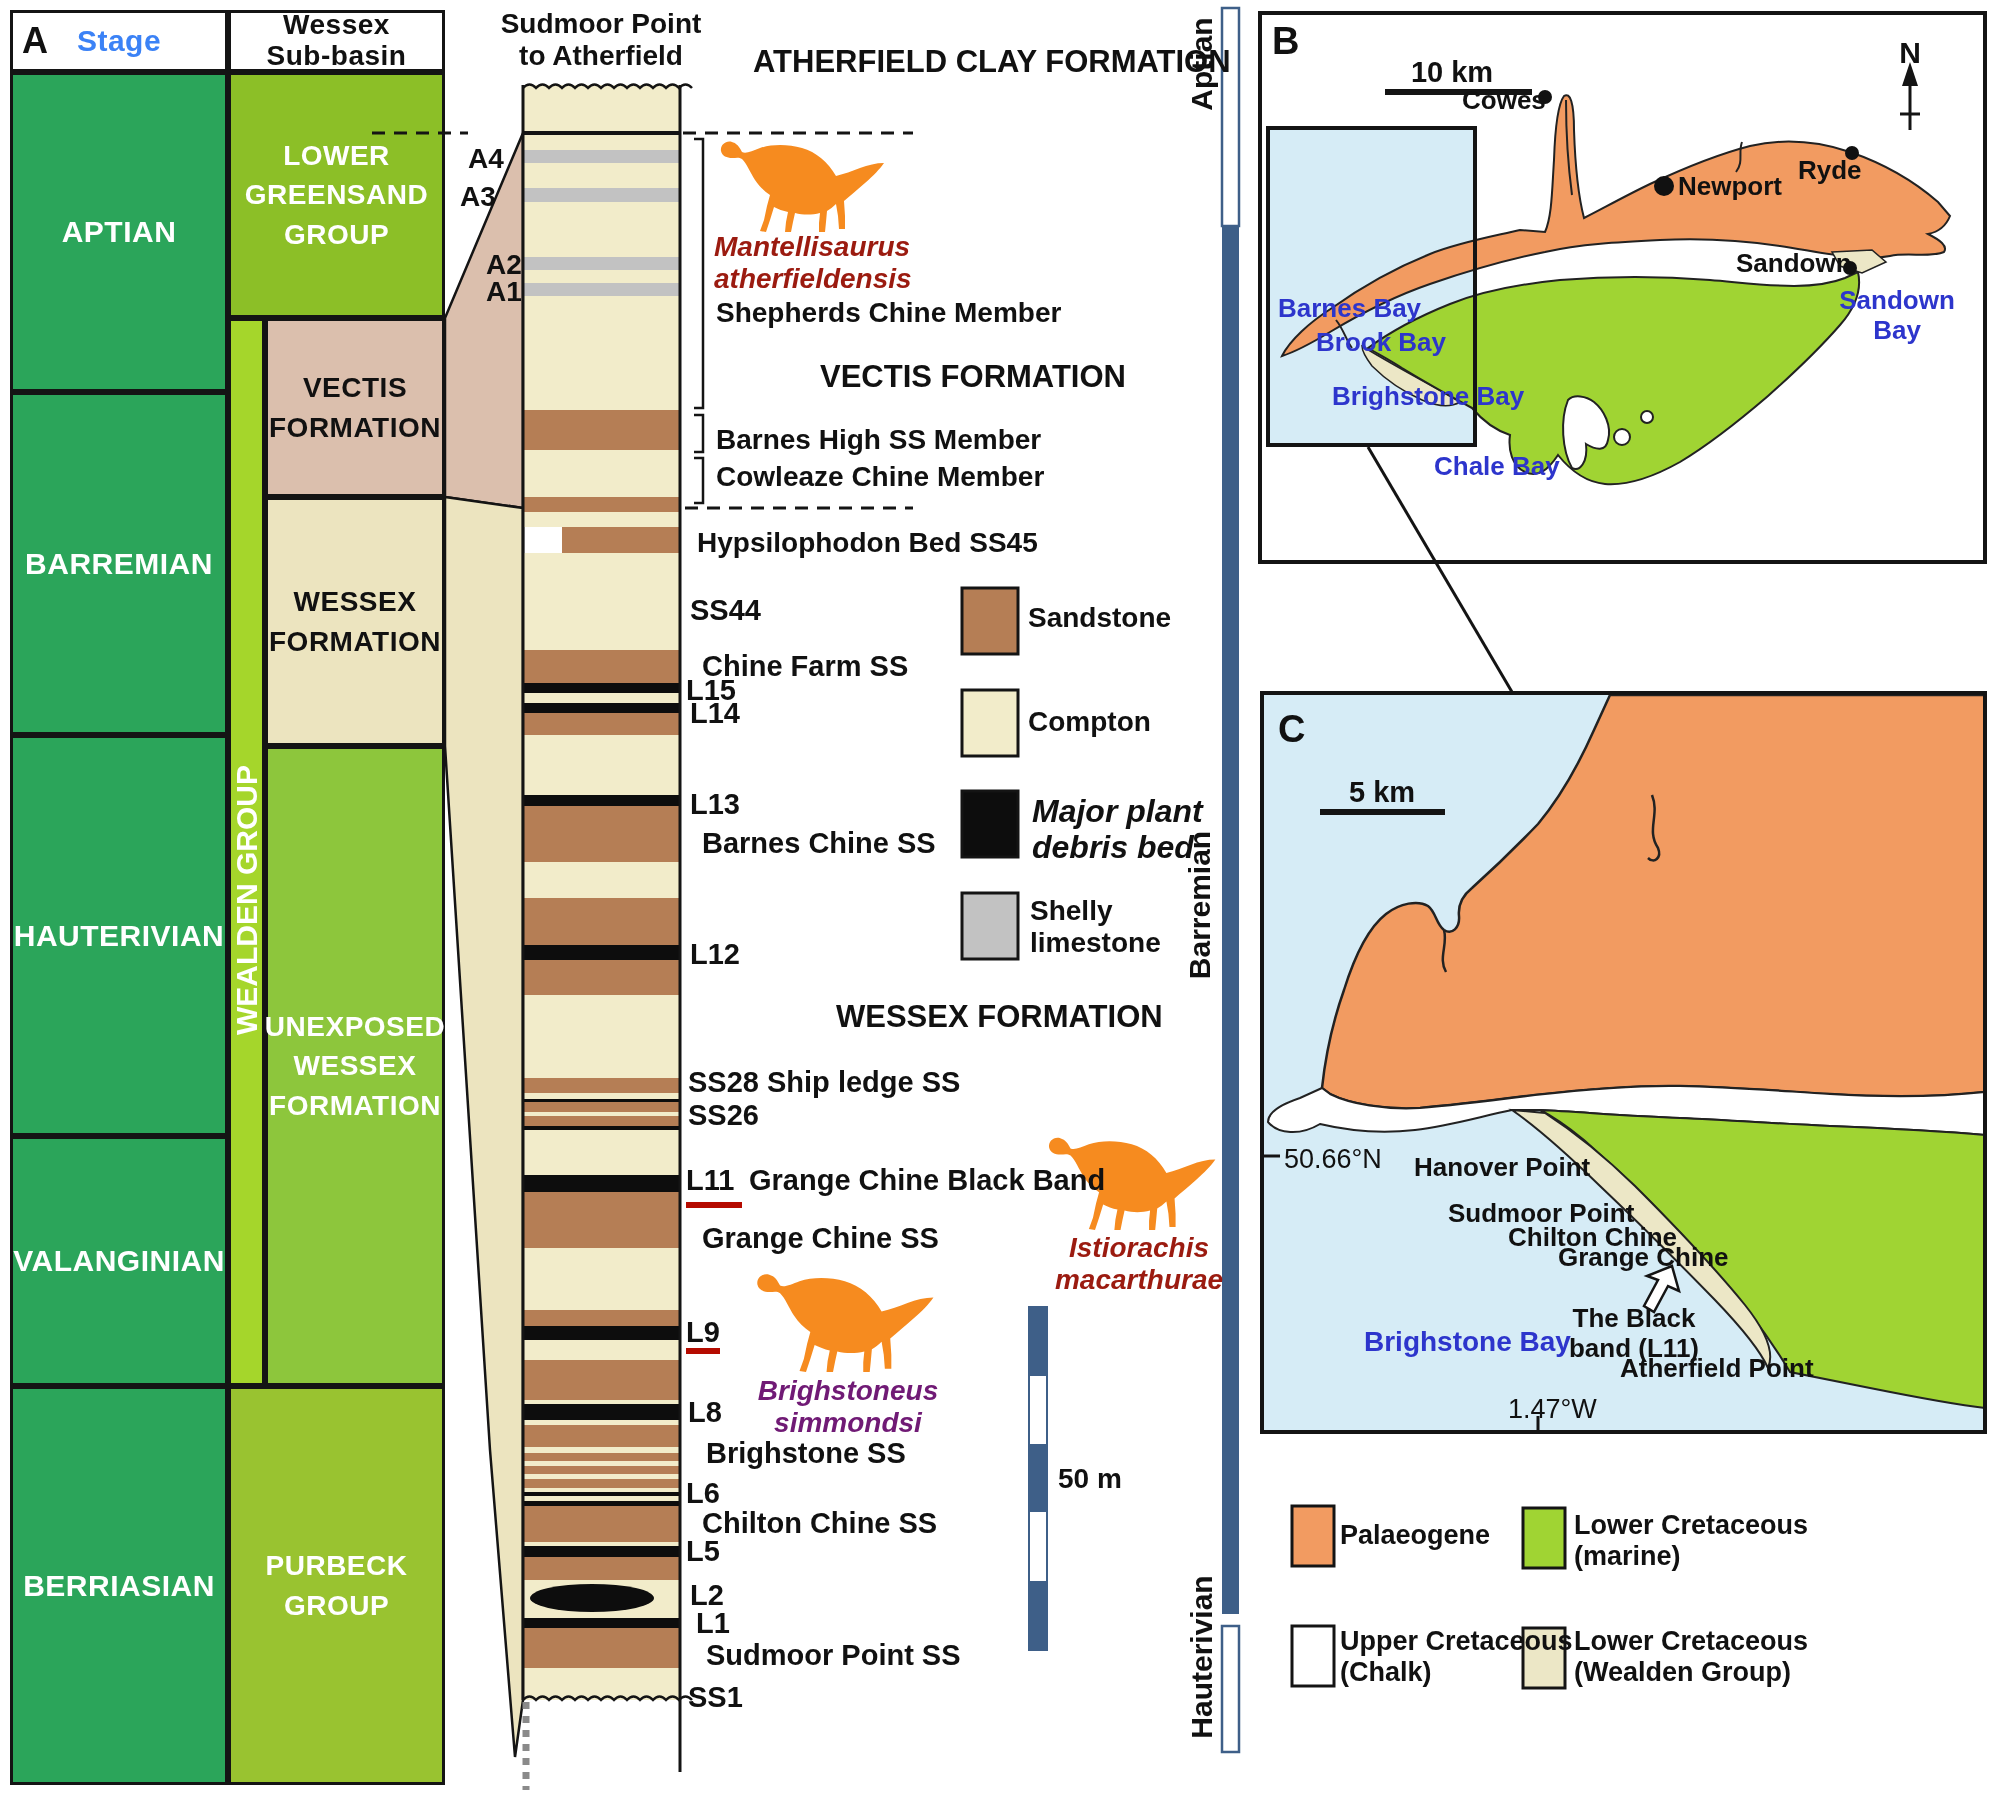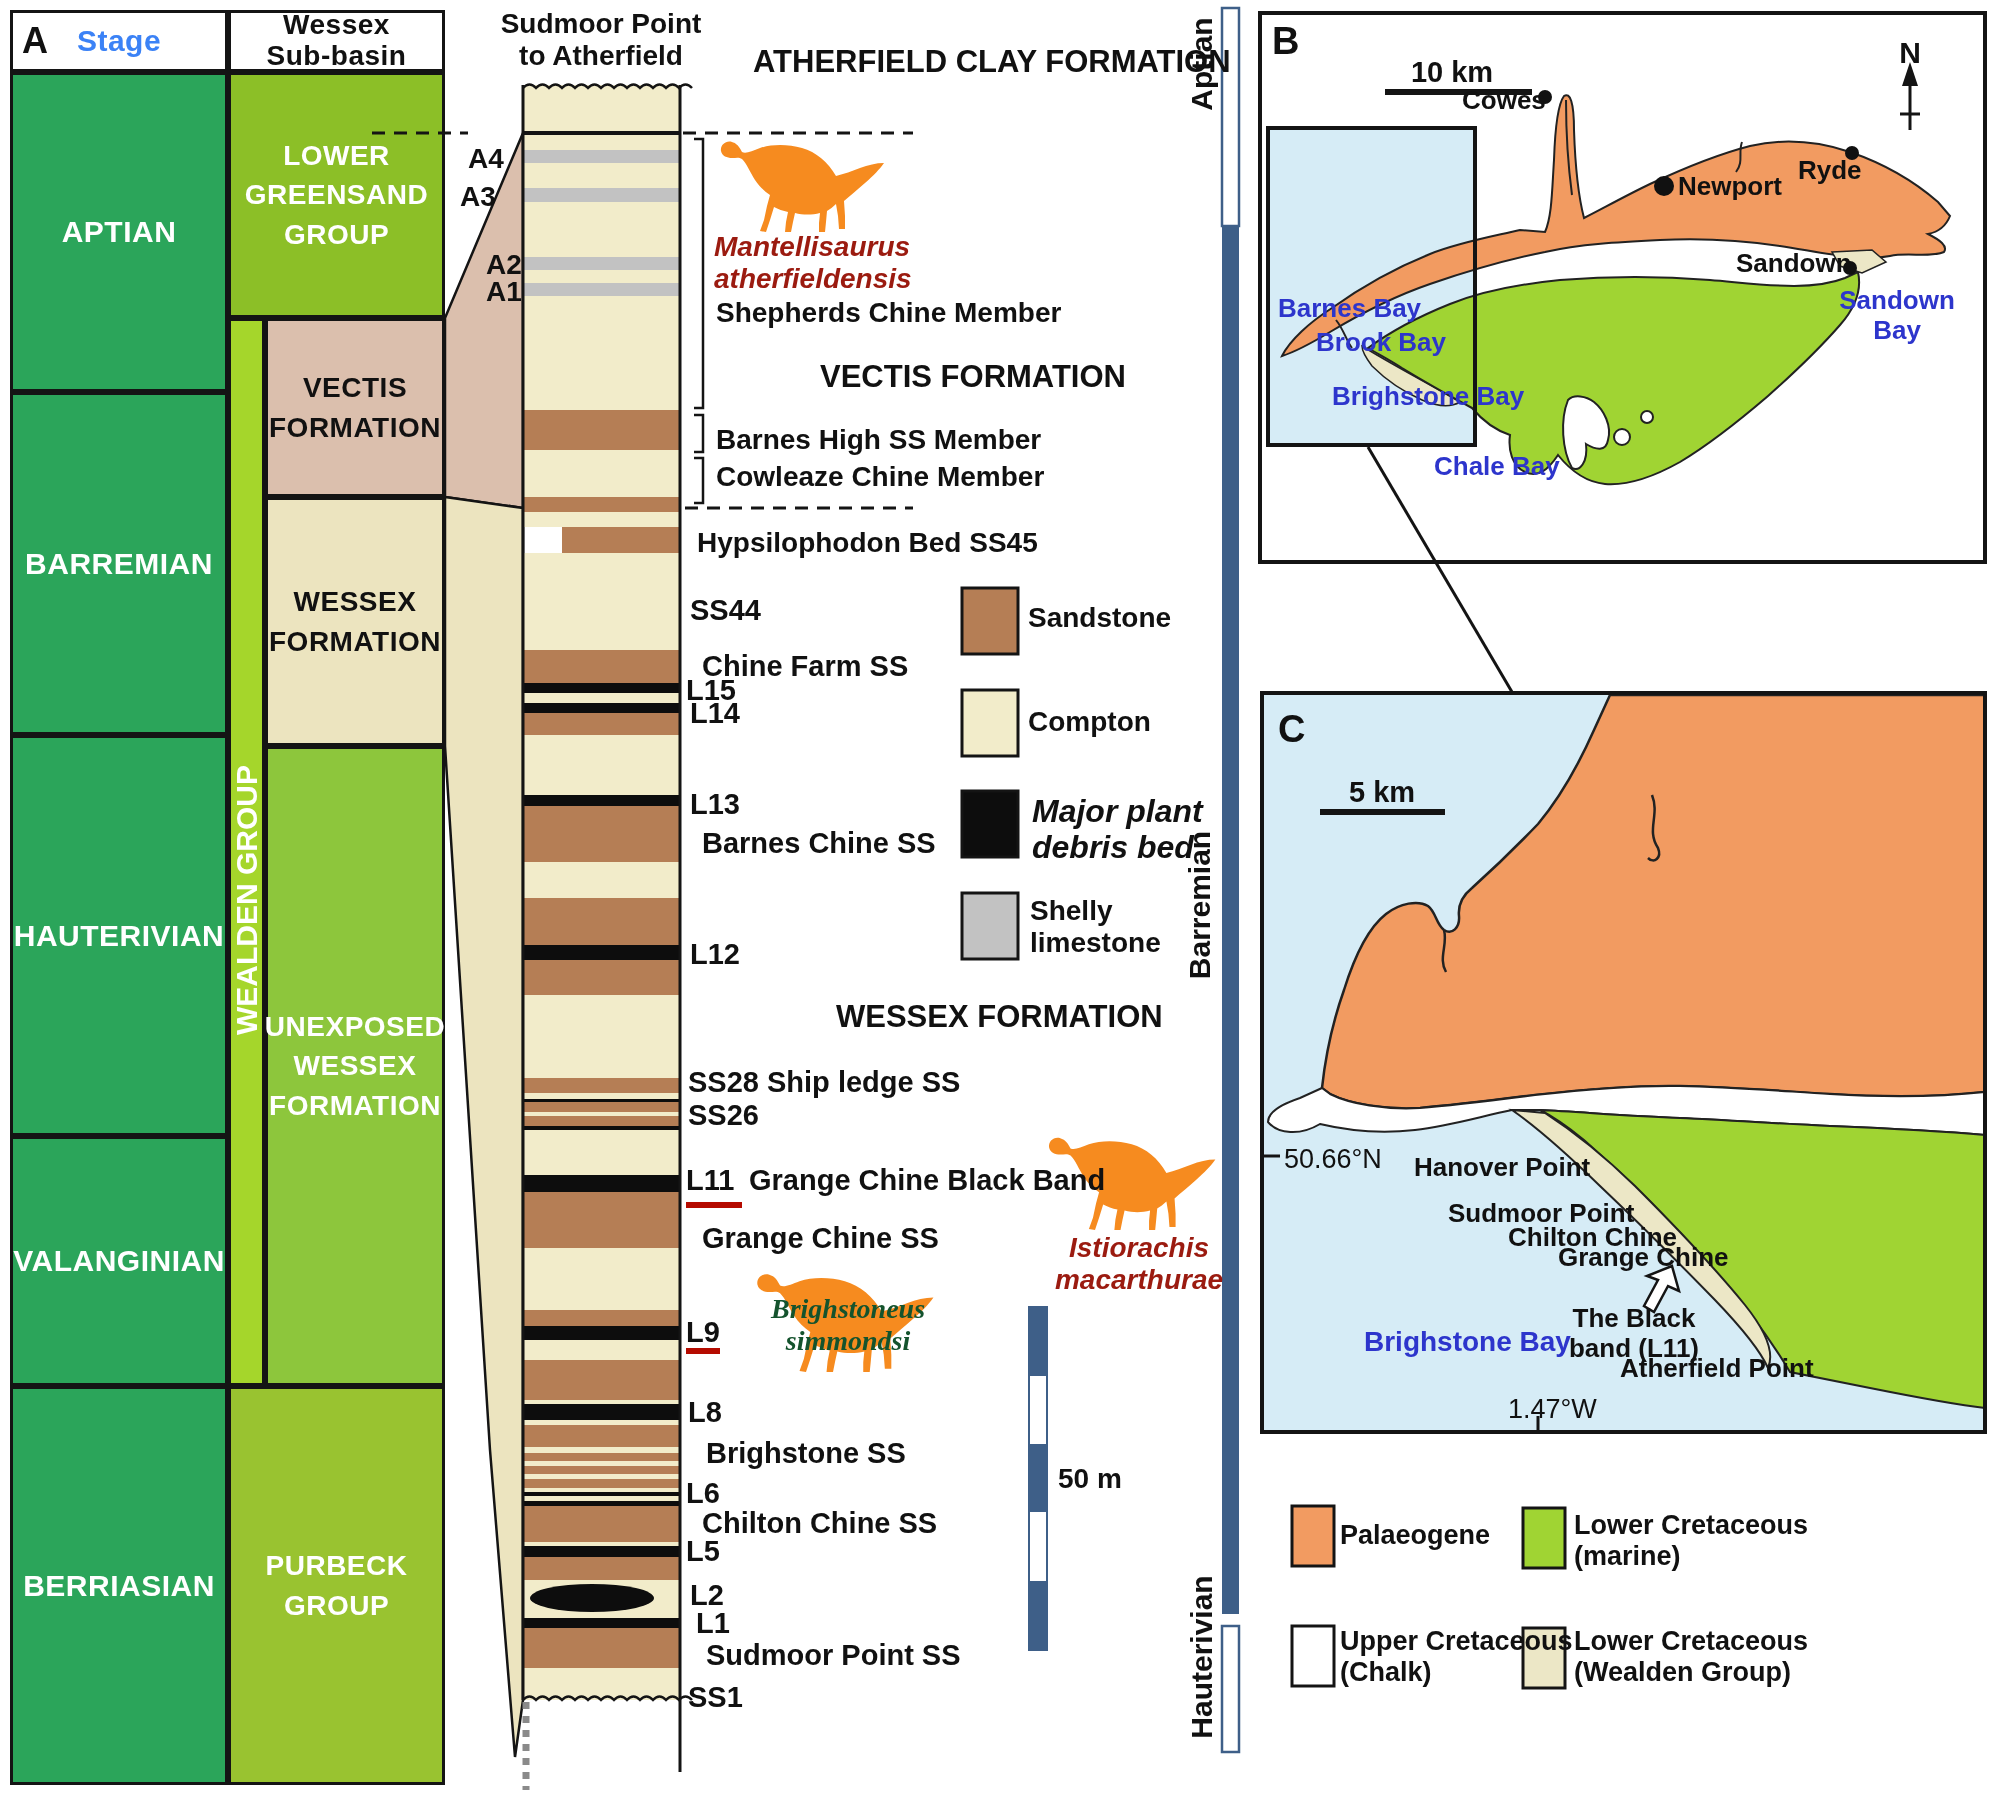--- a/index.html
+++ b/index.html
@@ -298,21 +298,21 @@
     <div class="lbl" style="left: 690px; top: 938px; font-size: 29px;">L12</div>
     <div class="lbl" style="left: 836px; top: 999px; font-size: 31px;">WESSEX FORMATION</div>
     <div class="lbl" style="left: 688px; top: 1066px; font-size: 29px;">SS28 Ship ledge SS</div>
     <div class="lbl" style="left: 688px; top: 1099px; font-size: 29px;">SS26</div>
     <div class="lbl" style="left: 686px; top: 1164px; font-size: 29px;">L11</div>
     <div class="lbl" style="left: 749px; top: 1164px; font-size: 29px;">Grange Chine Black Band</div>
     <div class="lbl" style="left: 702px; top: 1222px; font-size: 29px;">Grange Chine SS</div>
     <div class="lbl" style="left: 1139px; top: 1232px; font-size: 28px; color: rgb(155, 27, 16); font-style: italic; transform: translateX(-50%); text-align: center;">Istiorachis
 macarthurae</div>
     <div class="lbl" style="left: 686px; top: 1316px; font-size: 29px;">L9</div>
-    <div class="lbl" style="left: 848px; top: 1293px; font-size: 28px; color: #14532d; font-style: italic; transform: translateX(-50%); text-align: center; font-family: Liberation Serif, serif;">Brighstoneus
+    <div class="lbl" style="left: 848px; top: 1375px; font-size: 28px; color: #701a75; font-style: italic; transform: translateX(-50%); text-align: center;">Brighstoneus
 simmondsi</div>
     <div class="lbl" style="left: 688px; top: 1396px; font-size: 29px;">L8</div>
     <div class="lbl" style="left: 706px; top: 1437px; font-size: 29px;">Brighstone SS</div>
     <div class="lbl" style="left: 686px; top: 1477px; font-size: 29px;">L6</div>
     <div class="lbl" style="left: 702px; top: 1507px; font-size: 29px;">Chilton Chine SS</div>
     <div class="lbl" style="left: 686px; top: 1535px; font-size: 29px;">L5</div>
     <div class="lbl" style="left: 690px; top: 1579px; font-size: 29px;">L2</div>
     <div class="lbl" style="left: 696px; top: 1607px; font-size: 29px;">L1</div>
     <div class="lbl" style="left: 706px; top: 1639px; font-size: 29px;">Sudmoor Point SS</div>
     <div class="lbl" style="left: 688px; top: 1681px; font-size: 29px;">SS1</div>

